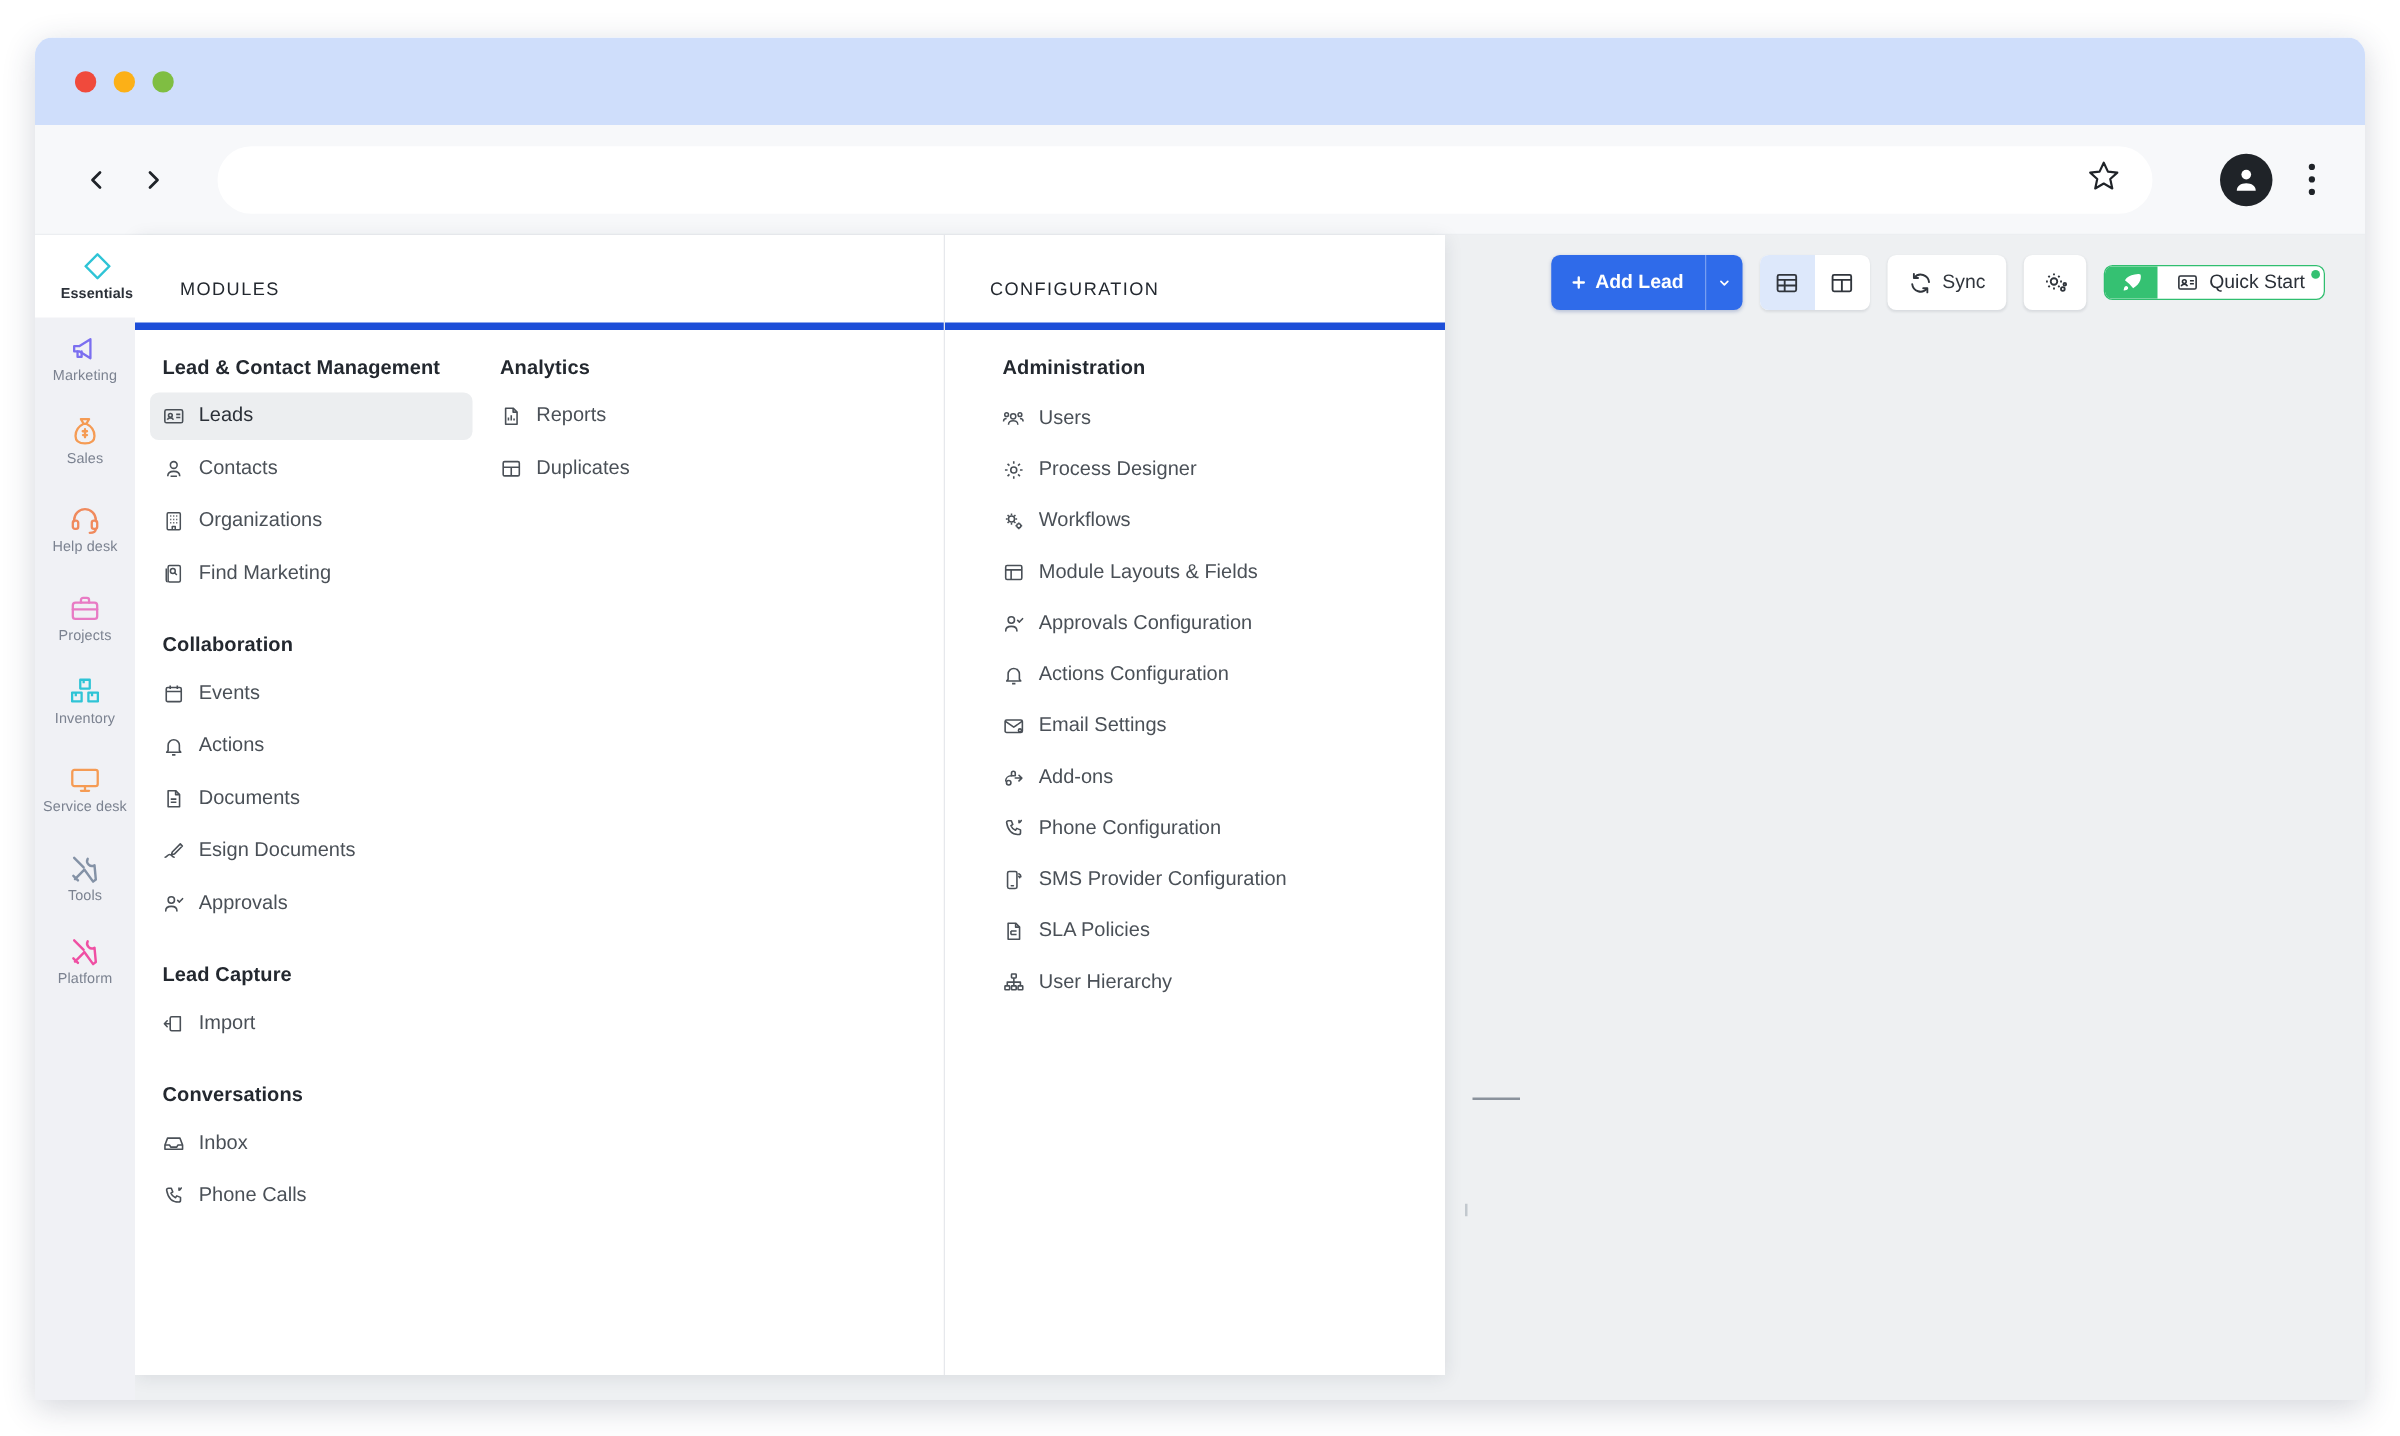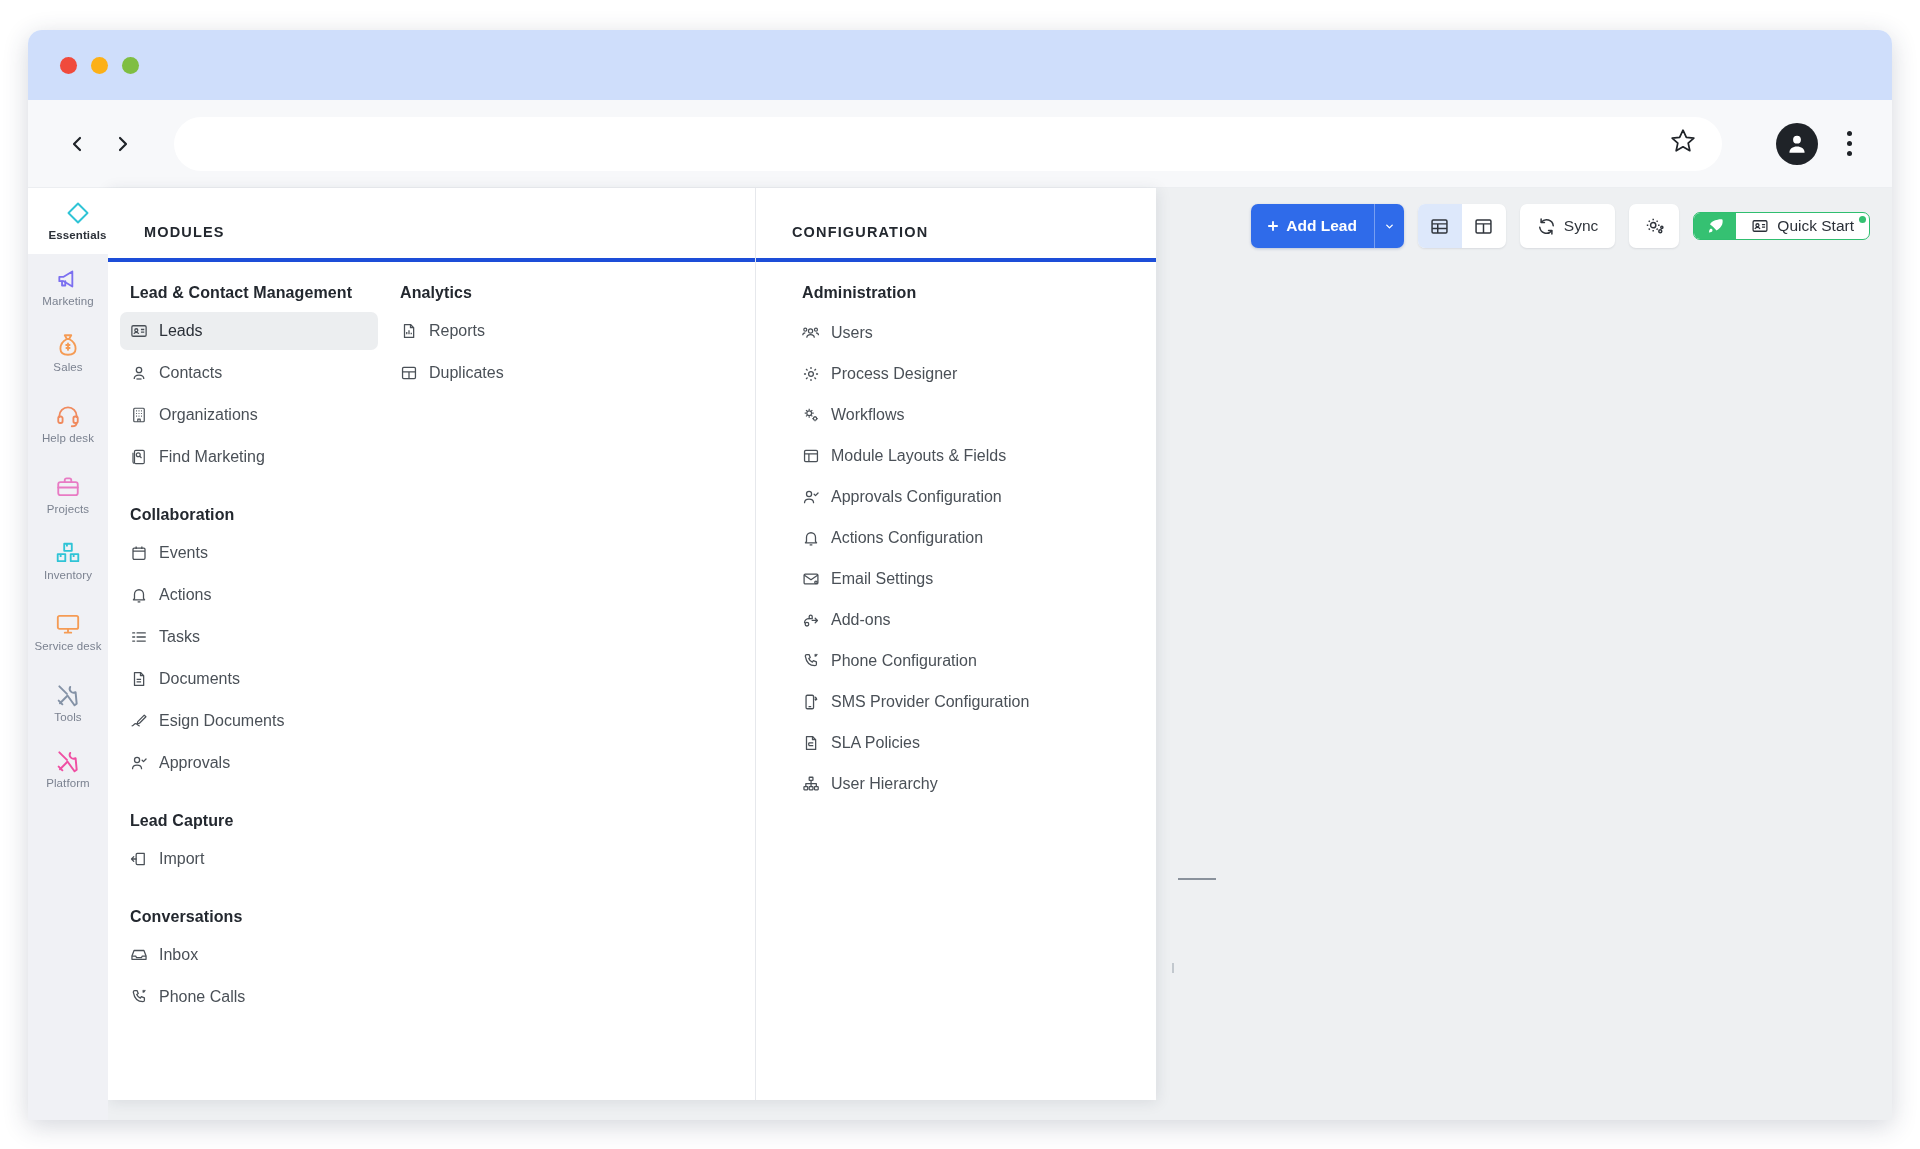--- a/index.html
+++ b/index.html
@@ -120,24 +120,24 @@
     box-shadow: 1px 2px 14px rgba(30,40,60,0.10);
   }
   .mega-col { height: 100%; position: relative; }
   #col-modules { width: 648px; border-right: 1px solid #e6e8ec; }
   #col-config  { width: 400px; }
 
   .col-head {
     height: 52px;
     display: flex; align-items: center;
     padding-left: 36px;
-    font-size: 14.5px; font-weight: 700;
+    font-size: 14.5px; font-weight: 400;
     letter-spacing: 1.15px;
     color: #23282f;
-    border-bottom: 4px solid #1d4ed8;
+    border-bottom: 6px solid #1d4ed8;
     padding-top: 18px;
     box-sizing: content-box;
   }
   .col-body { padding: 22px 0 0 0; display: flex; }
 
   .group { padding-left: 12px; }
   #grp-lcm   { width: 270px; }
   #grp-analytics { width: 270px; }
   #grp-admin { padding-left: 36px; width: 100%; }
 
@@ -166,21 +166,21 @@
   #grp-admin .m-item { height: 41px; margin-bottom: 0; }
 
   
   #work {
     position: absolute;
     left: 80px; top: 0; right: 0; bottom: 0;
     background: #eef0f2;
   }
   #toolbar {
     position: absolute;
-    right: 22px; top: 16px;
+    right: 32px; top: 16px;
     display: flex; align-items: center;
     gap: 14px;
     z-index: 10;
   }
   .tb-card {
     background: #ffffff;
     border-radius: 7px;
     height: 44px;
     display: flex; align-items: center;
     box-shadow: 0 1px 2px rgba(30,40,60,0.10);
@@ -500,27 +500,20 @@
             </div>
 
             <div class="m-item">
               <svg class="m-ico" viewBox="0 0 24 24" fill="none" stroke="currentColor" stroke-width="1.7" stroke-linejoin="round">
                   <path d="M18 16.5V11a6 6 0 0 0-12 0v5.5L4.5 18.4h15L18 16.5z"></path>
                   <path d="M10.2 21.2h3.6"></path>
                 </svg>
               <span>Actions</span>
             </div>
 
-            <div class="m-item">
-              <svg class="m-ico" viewBox="0 0 24 24" fill="none" stroke="currentColor" stroke-width="1.7" stroke-linecap="round" stroke-linejoin="round">
-                  <path d="M9.4 6.6h11M9.4 12h11M9.4 17.4h11"></path>
-                  <path d="M3.6 6.6h2.6M3.6 12h2.6M3.6 17.4h2.6"></path>
-                </svg>
-              <span>Tasks</span>
-            </div>
 
             <div class="m-item">
               <svg class="m-ico" viewBox="0 0 24 24" fill="none" stroke="currentColor" stroke-width="1.7" stroke-linejoin="round">
                   <path d="M6 3.4h8l4.2 4.2v13H6z"></path>
                   <path d="M14 3.4v4.2h4.2"></path>
                   <path d="M8.8 12.4h6M8.8 15.8h6"></path>
                 </svg>
               <span>Documents</span>
             </div>
 

